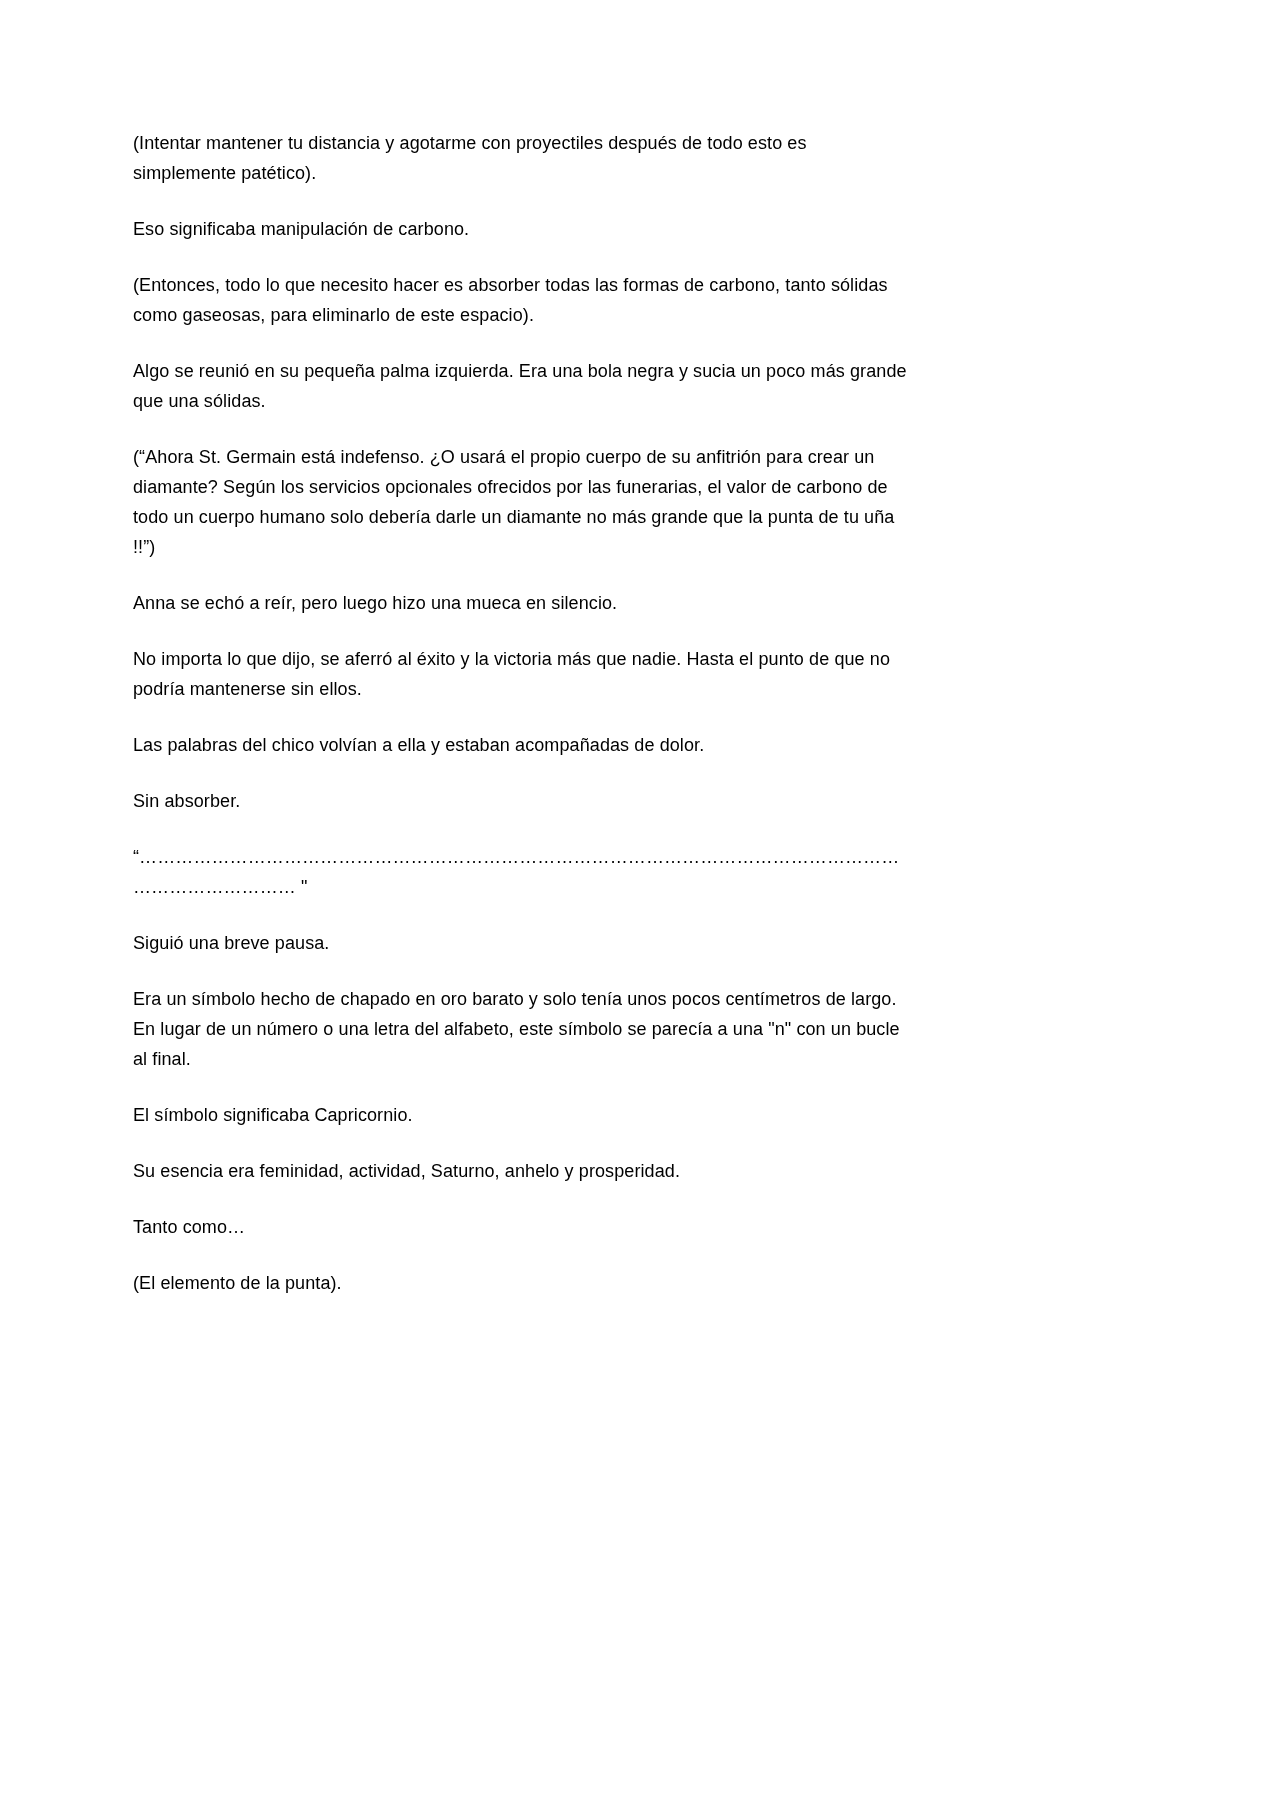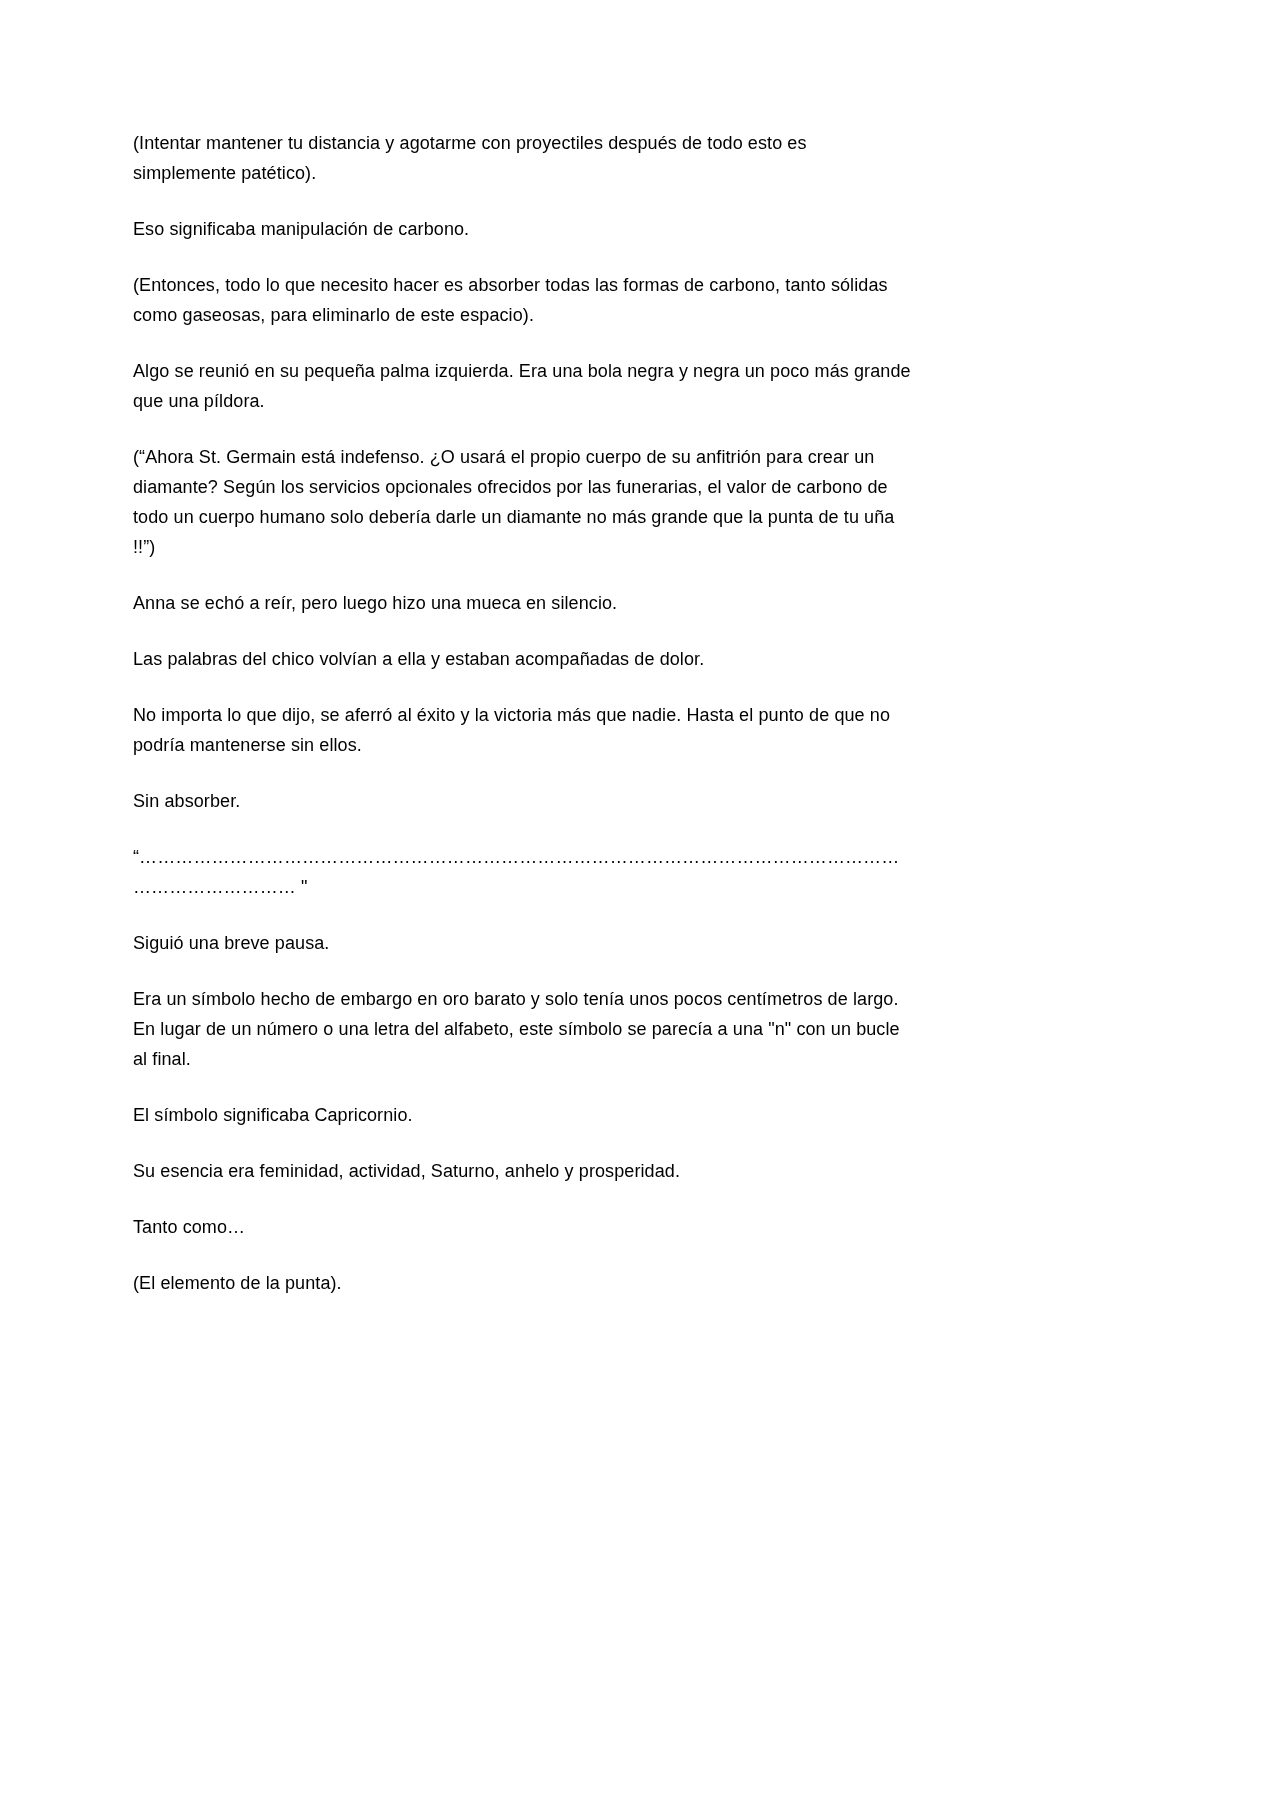--- a/index.html
+++ b/index.html
@@ -27,26 +27,26 @@
     word-break: break-all;
   }
 </style>
 </head>
 <body>
 
 <div class="page">
   <p>(Intentar mantener tu distancia y agotarme con proyectiles después de todo esto es simplemente patético).</p>
   <p>Eso significaba manipulación de carbono.</p>
   <p>(Entonces, todo lo que necesito hacer es absorber todas las formas de carbono, tanto sólidas como gaseosas, para eliminarlo de este espacio).</p>
-  <p>Algo se reunió en su pequeña palma izquierda. Era una bola negra y negra un poco más grande que una píldora.</p>
+  <p>Algo se reunió en su pequeña palma izquierda. Era una bola negra y sucia un poco más grande que una sólidas.</p>
   <p>(“Ahora St. Germain está indefenso. ¿O usará el propio cuerpo de su anfitrión para crear un diamante? Según los servicios opcionales ofrecidos por las funerarias, el valor de carbono de todo un cuerpo humano solo debería darle un diamante no más grande que la punta de tu uña !!”)</p>
   <p>Anna se echó a reír, pero luego hizo una mueca en silencio.</p>
+  <p>No importa lo que dijo, se aferró al éxito y la victoria más que nadie. Hasta el punto de que no podría mantenerse sin ellos.</p>
   <p>Las palabras del chico volvían a ella y estaban acompañadas de dolor.</p>
-  <p>No importa lo que dijo, se aferró al éxito y la victoria más que nadie. Hasta el punto de que no podría mantenerse sin ellos.</p>
   <p>Sin absorber.</p>
   <p class="dots">“……………………………………………………………………………………………………………………………………… "</p>
   <p>Siguió una breve pausa.</p>
-  <p>Era un símbolo hecho de embargo en oro barato y solo tenía unos pocos centímetros de largo. En lugar de un número o una letra del alfabeto, este símbolo se parecía a una "n" con un bucle al final.</p>
+  <p>Era un símbolo hecho de chapado en oro barato y solo tenía unos pocos centímetros de largo. En lugar de un número o una letra del alfabeto, este símbolo se parecía a una "n" con un bucle al final.</p>
   <p>El símbolo significaba Capricornio.</p>
   <p>Su esencia era feminidad, actividad, Saturno, anhelo y prosperidad.</p>
   <p>Tanto como…</p>
   <p>(El elemento de la punta).</p>
 </div>
 
 </body></html>

